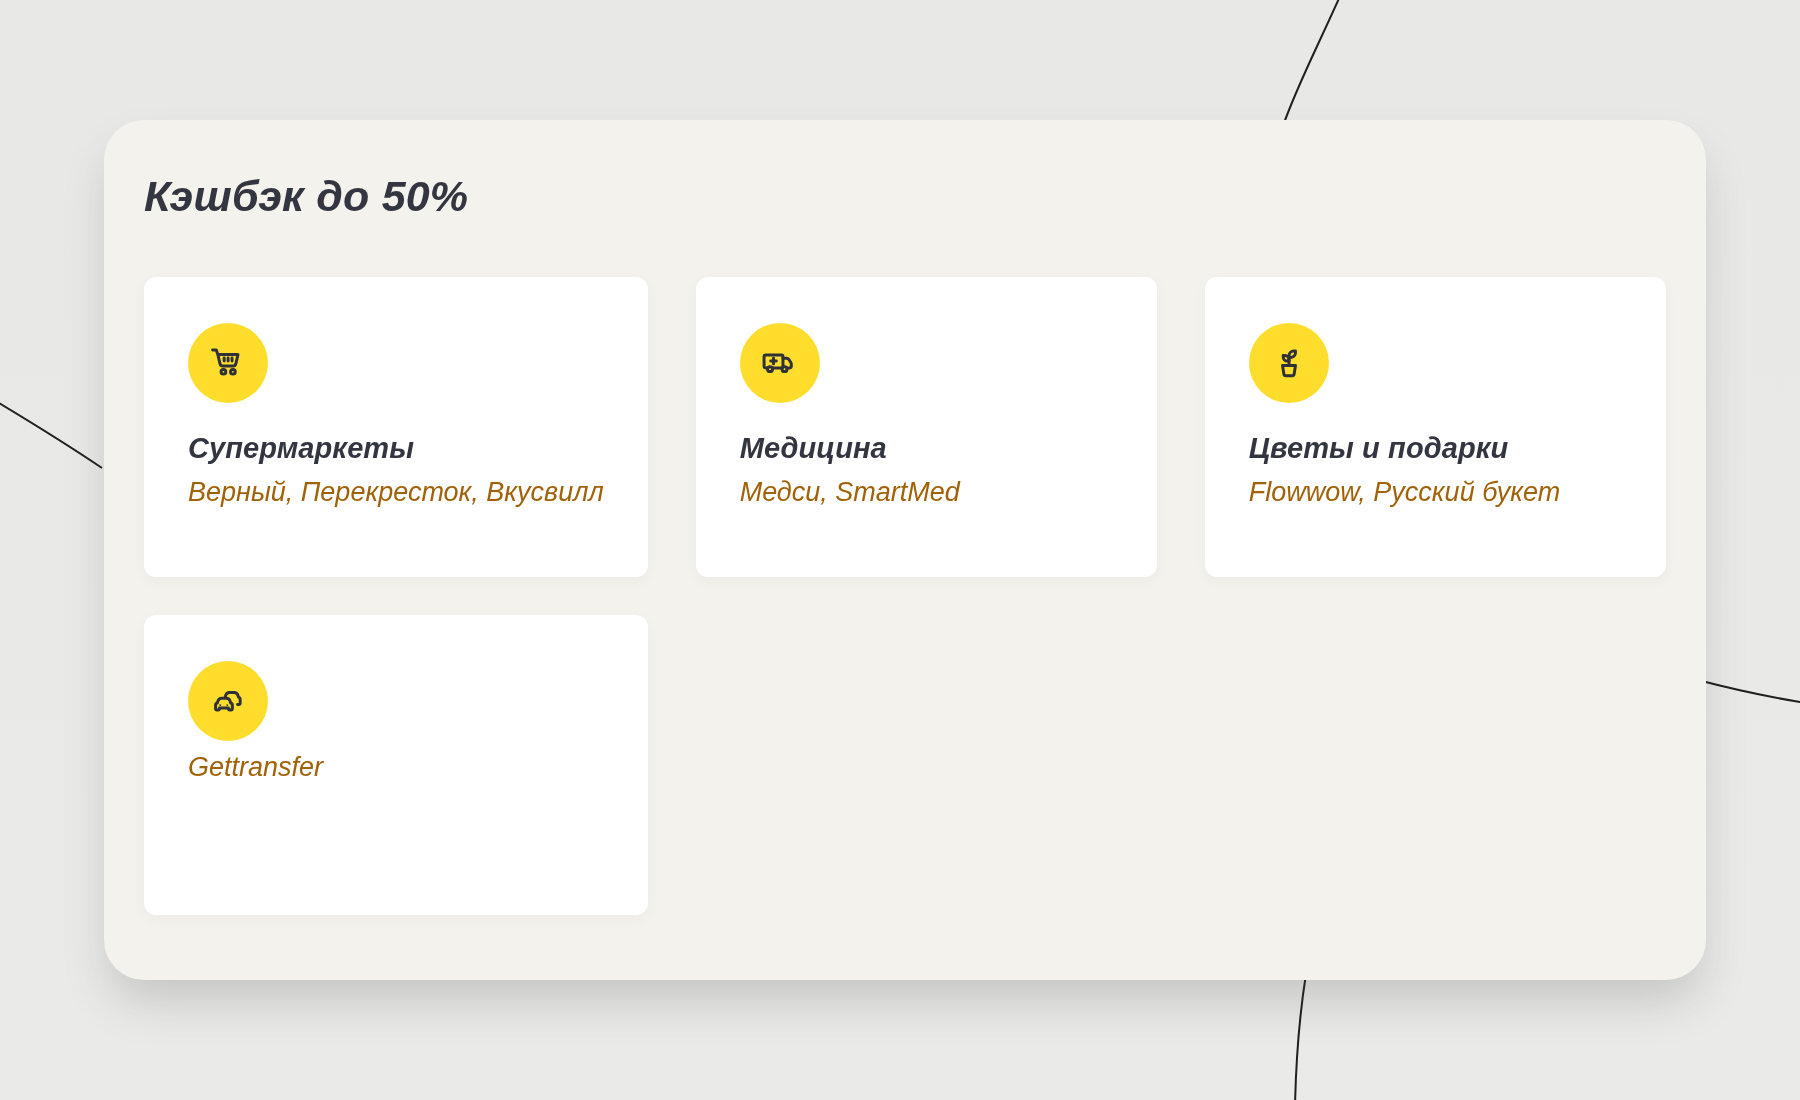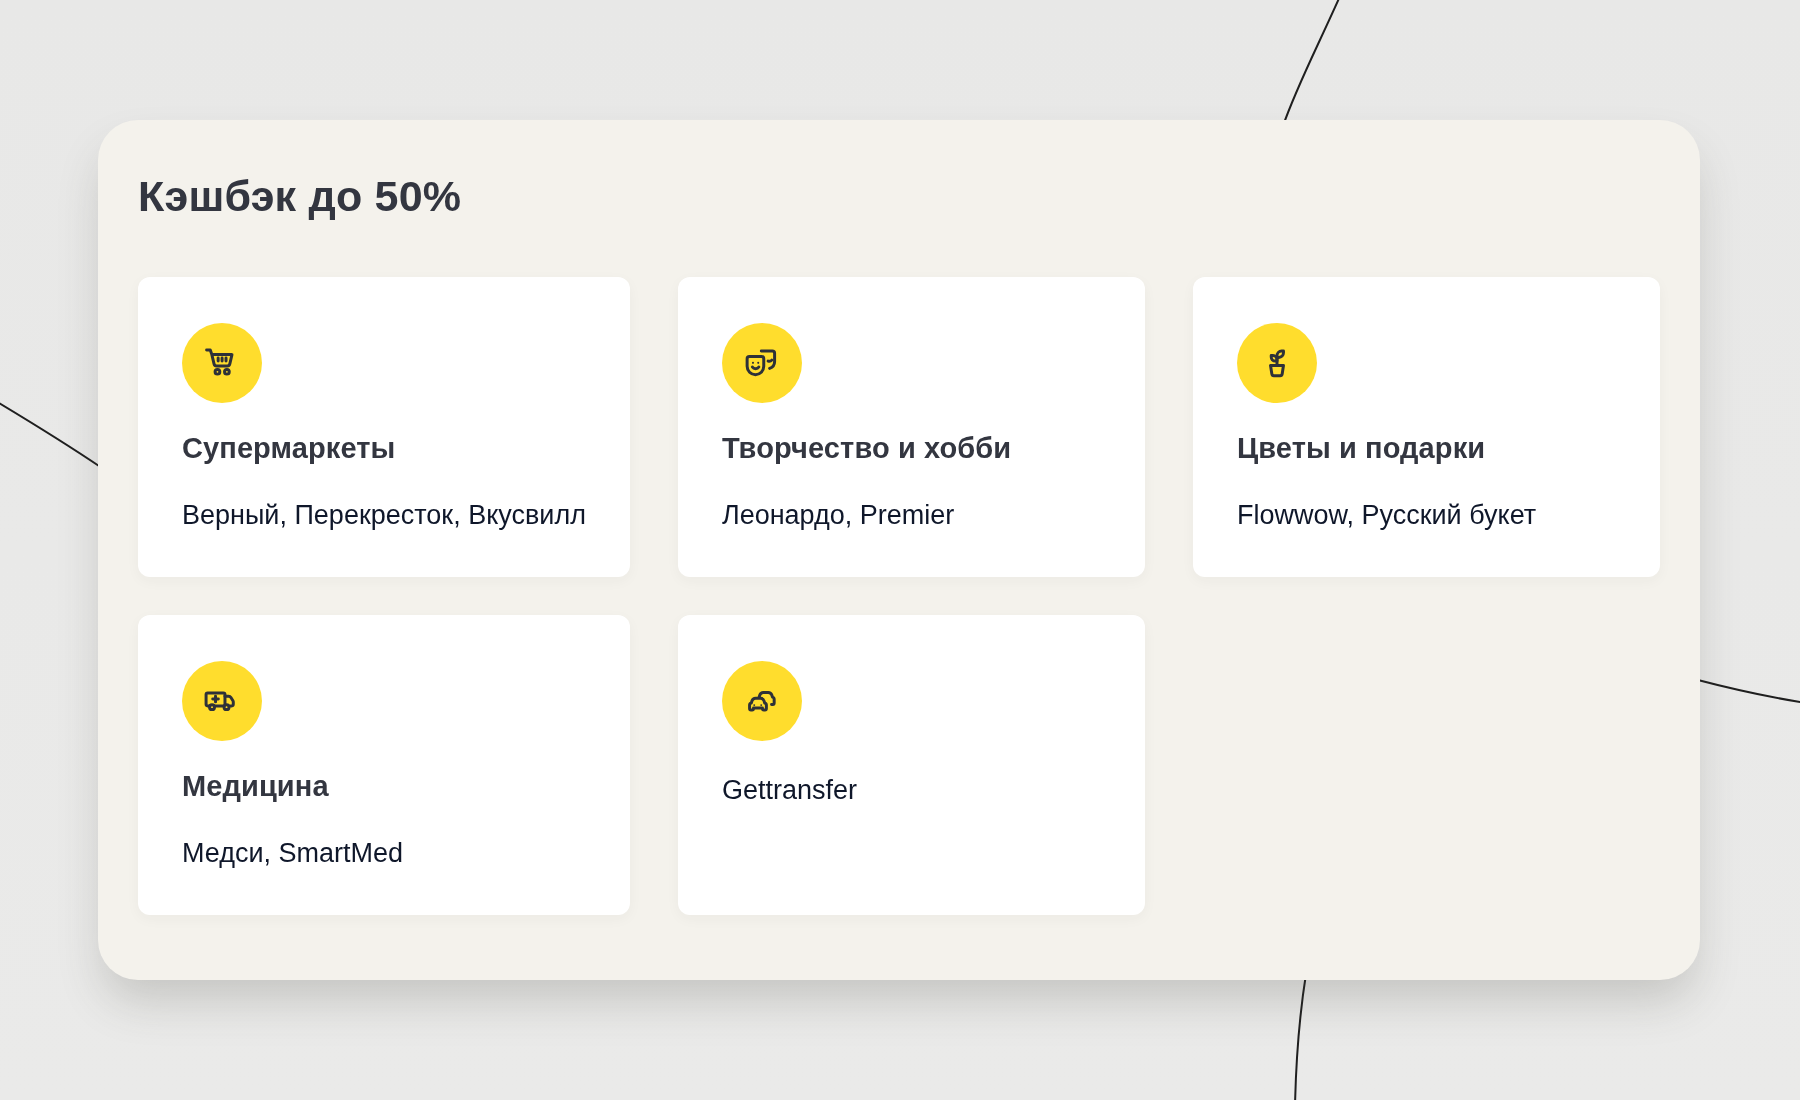--- a/index.html
+++ b/index.html
@@ -17,30 +17,31 @@
     height: 1100px;
     background: linear-gradient(180deg, #e8e8e7 0%, #eaeae9 100%);
   }
   .curves {
     position: absolute;
     inset: 0;
     z-index: 0;
   }
   .panel {
     position: absolute;
-    left: 98px;
+    left: 104px;
     top: 120px;
     width: 1602px;
     height: 860px;
     background: #f4f2ec;
     border-radius: 40px;
     box-shadow: 0 26px 46px -6px rgba(70, 68, 60, 0.22);
     z-index: 1;
     box-sizing: border-box;
     padding: 0 40px;
+    font-style: italic;
   }
   .panel-title {
     margin: 0;
     padding-top: 54px;
     font-size: 43px;
     line-height: 1.05;
     font-weight: 600;
     letter-spacing: 0.2px;
     color: #333640;
   }
@@ -76,25 +77,25 @@
   .card-title {
     margin: 27px 44px 0;
     font-size: 29px;
     line-height: 36px;
     font-weight: 600;
     letter-spacing: 0.1px;
     color: #333640;
     white-space: nowrap;
   }
   .card-brands {
-    margin: 33px 44px 0;
+    margin: 10px 44px 0;
     font-size: 27px;
     line-height: 32px;
     font-weight: 400;
-    color: #0f172a;
+    color: #a16207;
     white-space: nowrap;
   }
   .ic {
     fill: none;
     stroke: #2e3138;
     stroke-width: 1.7;
     stroke-linecap: round;
     stroke-linejoin: round;
   }
   .ic-fill {
@@ -133,60 +134,46 @@
             <path class="ic" d="M9.8 9.2v1.7M12.05 9.2v1.7M14.3 9.2v1.7"></path>
             <circle class="ic" cx="9.4" cy="17" r="1.35"></circle>
             <circle class="ic" cx="14.8" cy="17" r="1.35"></circle>
           </svg>
         </div>
         <div class="card-title">Супермаркеты</div>
         <div class="card-brands">Верный, Перекресток, Вкусвилл</div>
       </div>
 
 
+
       <div class="card">
         <div class="icon-badge">
           <svg viewBox="0 0 24 24">
-            <path class="ic" d="M11.6 5.1h6.3c.72 0 1.3.58 1.3 1.3v4.7a4.2 4.2 0 0 1-2.85 3.98"></path>
-            <path class="ic" d="M15.5 10.9a1.9 1.9 0 0 0 2.1-.55"></path>
-            <path class="ic-mask" d="M4.8 8.3h6.9c.72 0 1.3.58 1.3 1.3v4.3a4.75 4.75 0 0 1-9.5 0V9.6c0-.72.58-1.3 1.3-1.3Z"></path>
-            <circle class="ic-fill" cx="6.85" cy="11.9" r="0.6"></circle>
-            <circle class="ic-fill" cx="9.85" cy="11.9" r="0.6"></circle>
-            <path class="ic" d="M6.5 14.3a2.2 2.2 0 0 0 3.7 0"></path>
+            <rect class="ic" x="2.9" y="7.4" width="10.8" height="7.4" rx="0.9"></rect>
+            <path class="ic" d="M13.7 9.3h2.05c.55 0 1.06.28 1.35.75l1.15 1.85c.13.22.2.47.2.72v1.3c0 .5-.4.9-.9.9h-.7"></path>
+            <circle class="ic-mask" cx="6.3" cy="15.5" r="1.4"></circle>
+            <circle class="ic-mask" cx="14.6" cy="15.5" r="1.4"></circle>
+            <path class="ic" d="M8.3 9.3v3.2M6.7 10.9h3.2"></path>
           </svg>
         </div>
-        <div class="card-title">Творчество и хобби</div>
-        <div class="card-brands">Леонардо, Premier</div>
+        <div class="card-title">Медицина</div>
+        <div class="card-brands">Медси, SmartMed</div>
       </div>
 
       <div class="card">
         <div class="icon-badge">
           <svg viewBox="0 0 24 24">
             <path class="ic" d="M8.3 13.4h7.4l-.75 4.9a1.15 1.15 0 0 1-1.14.98H10.2a1.15 1.15 0 0 1-1.14-.98Z"></path>
             <path class="ic" d="M12 13.2V8.8"></path>
             <path class="ic" d="M12 8.8h1.1a2.6 2.6 0 0 0 2.6-2.6V5.2h-1.1A2.6 2.6 0 0 0 12 7.8Z"></path>
             <path class="ic" d="M12 10.9h-1a2.3 2.3 0 0 1-2.3-2.3v-.9h1A2.3 2.3 0 0 1 12 10Z"></path>
           </svg>
         </div>
         <div class="card-title">Цветы и подарки</div>
         <div class="card-brands">Flowwow, Русский букет</div>
-      </div>
-
-      <div class="card">
-        <div class="icon-badge">
-          <svg viewBox="0 0 24 24">
-            <rect class="ic" x="2.9" y="7.4" width="10.8" height="7.4" rx="0.9"></rect>
-            <path class="ic" d="M13.7 9.3h2.05c.55 0 1.06.28 1.35.75l1.15 1.85c.13.22.2.47.2.72v1.3c0 .5-.4.9-.9.9h-.7"></path>
-            <circle class="ic-mask" cx="6.3" cy="15.5" r="1.4"></circle>
-            <circle class="ic-mask" cx="14.6" cy="15.5" r="1.4"></circle>
-            <path class="ic" d="M8.3 9.3v3.2M6.7 10.9h3.2"></path>
-          </svg>
-        </div>
-        <div class="card-title">Медицина</div>
-        <div class="card-brands">Медси, SmartMed</div>
       </div>
 
       <div class="card">
         <div class="icon-badge">
           <svg viewBox="0 0 24 24">
             <path class="ic" d="M10.4 9.7l.35-1.1c.3-.9 1-1.5 2-1.5h2.85c1 0 1.7.6 2 1.5l.4 1.2c.55.12.95.6.95 1.17v2.23a.8.8 0 0 1-.8.8h-.7"></path>
             <path class="ic-mask" d="M5.9 13.1l.4-1.2c.3-.9 1-1.5 2-1.5h2.85c1 0 1.72.6 2 1.5l.4 1.2c.55.12.95.6.95 1.17v2.08a.8.8 0 0 1-.8.8h-.65a.8.8 0 0 1-.8-.8v-.33H7.15v.33a.8.8 0 0 1-.8.8H5.7a.8.8 0 0 1-.8-.8v-2.08c0-.57.4-1.05.95-1.17Z"></path>
             <circle class="ic-fill" cx="7.55" cy="14.35" r="0.55"></circle>
             <circle class="ic-fill" cx="11.55" cy="14.35" r="0.55"></circle>
           </svg>

